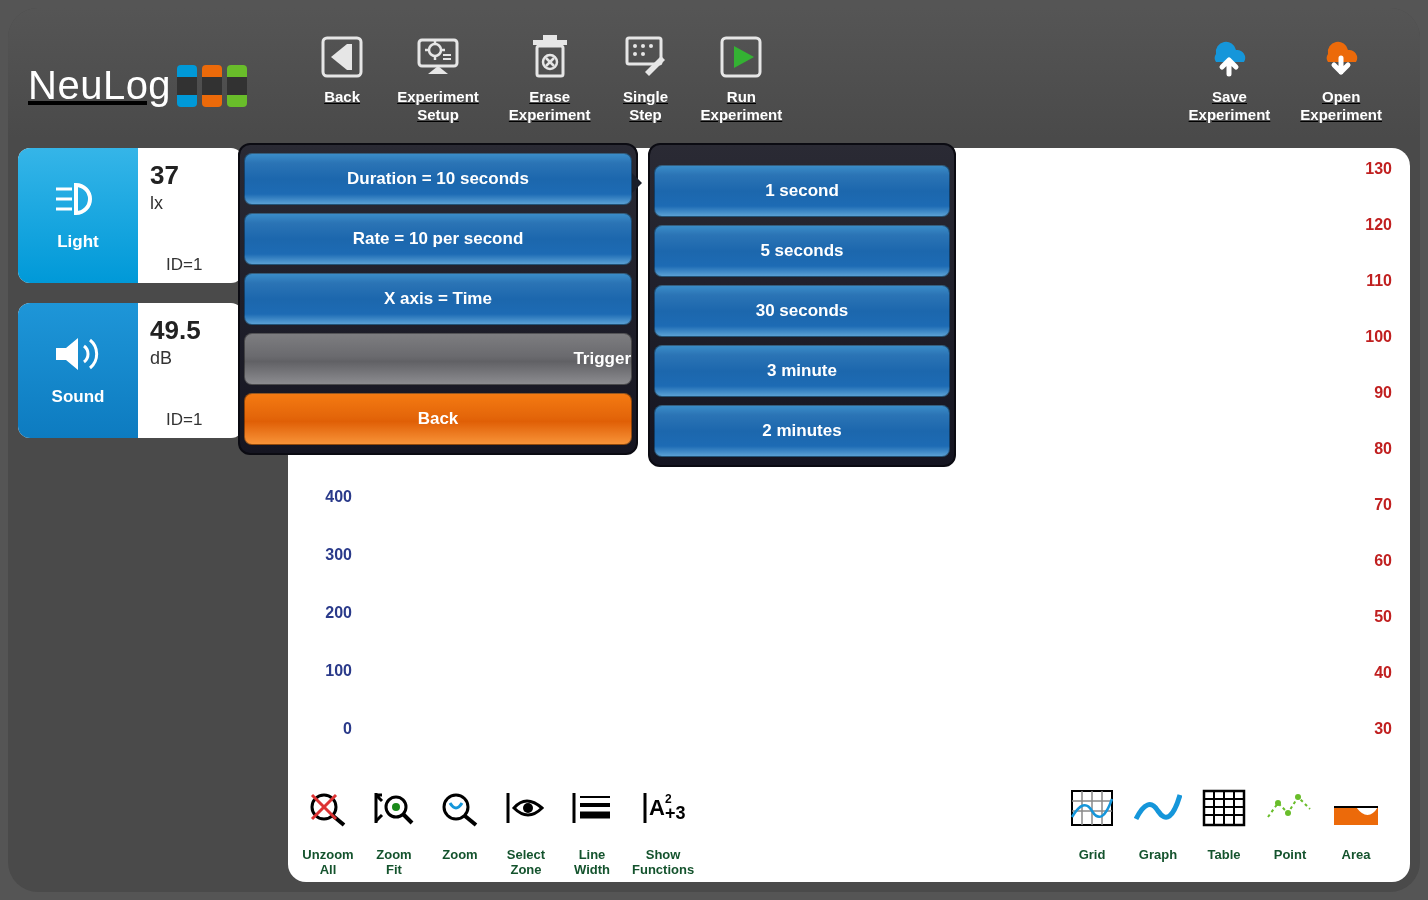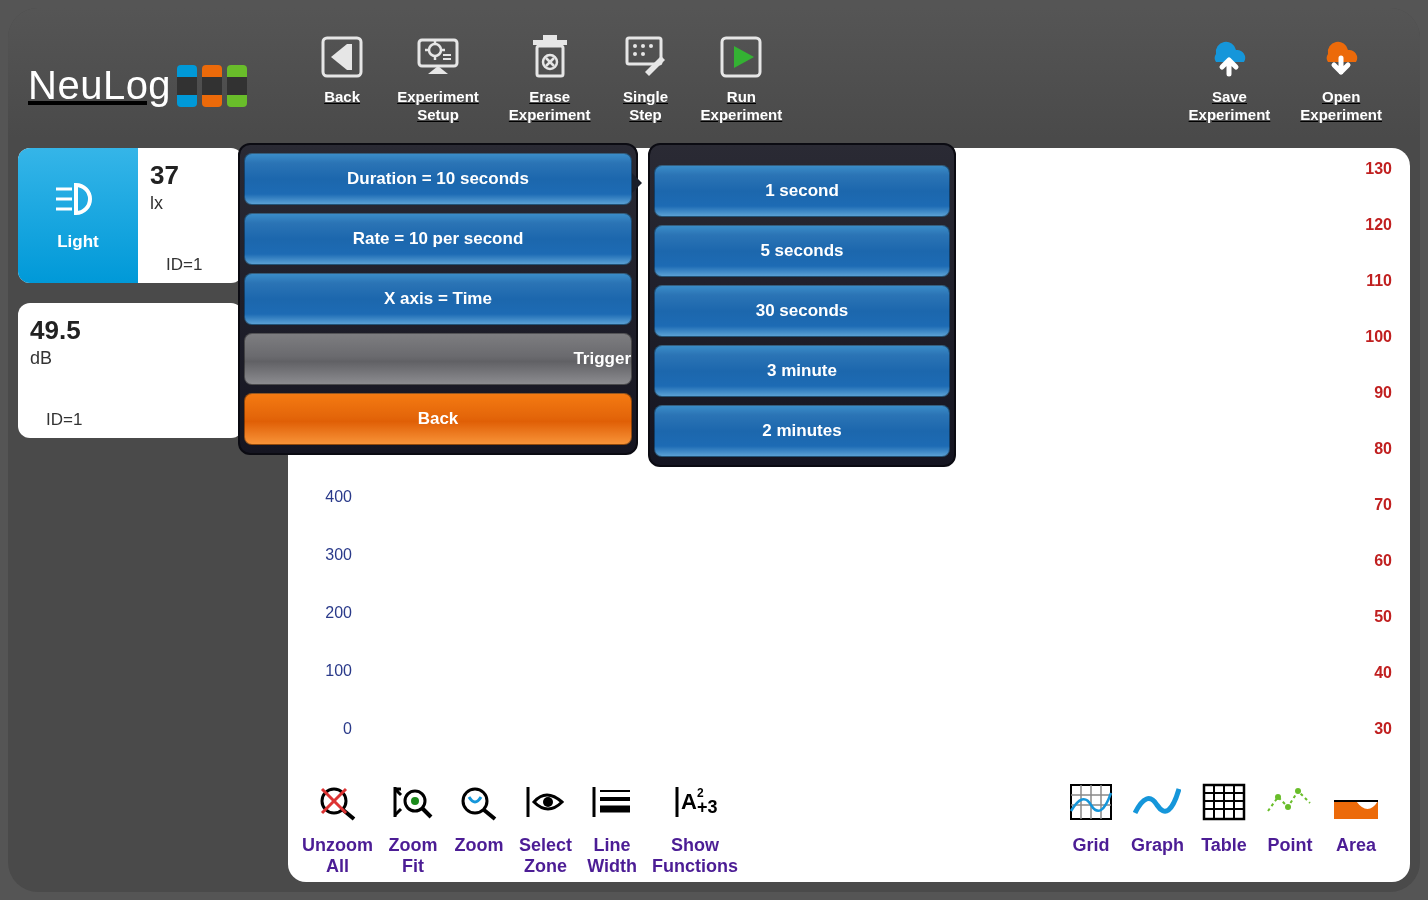--- a/index.html
+++ b/index.html
@@ -29,30 +29,30 @@
 .sensor-light { background: linear-gradient(#35b5e8, #0099d8); }
 .sensor-sound { background: linear-gradient(#1e96d8, #0d7bc0); }
 .sensor-info { flex: 1; padding: 12px 10px 8px 12px; display: flex; flex-direction: column; }
 .sensor-val { font-size: 26px; font-weight: bold; color: #222; }
 .sensor-unit { font-size: 18px; color: #333; margin-top: 2px; }
 .sensor-id { font-size: 17px; color: #333; margin-top: auto; margin-left: 16px; }
 
 .graph-region { position: absolute; left: 270px; right: 0; top: 0; bottom: 0; background: #fff; border-radius: 18px; }
 
 .y-left-ticks { position: absolute; left: 24px; top: 340px; width: 40px; }
-.y-left-ticks div { color: #2a3a8a; font-size: 16px; font-weight: normal; text-align: right; position: absolute; right: 0; }
+.y-left-ticks div { color: #2a3a8a; font-size: 16px; font-weight: bold; text-align: right; position: absolute; right: 0; }
 .y-right-ticks { position: absolute; right: 18px; top: 12px; width: 50px; }
 .y-right-ticks div { color: #c02020; font-size: 16px; font-weight: bold; position: absolute; right: 0; }
 
 .bottom-tools { position: absolute; left: 14px; right: 14px; bottom: 4px; display: flex; align-items: flex-start; }
 .btool { display: flex; flex-direction: column; align-items: center; cursor: pointer; margin-right: 14px; }
 .btool.last-left { margin-right: auto; }
 .btool .ic { width: 52px; height: 42px; display: flex; align-items: center; justify-content: center; }
 .btool .ic svg { width: 48px; height: 38px; }
-.btool .blbl { color: #4c1d95; font-size: 18px; font-weight: 600; text-align: center; line-height: 1.2; margin-top: 12px; white-space: pre-line; }
+.btool .blbl { color: #14532d; font-size: 13px; font-weight: 600; text-align: center; line-height: 1.2; margin-top: 18px; white-space: pre-line; }
 
 .popup { position: absolute; background: linear-gradient(#2a2a34, #151521); border-radius: 12px; border: 2px solid #0b0b12; padding: 0; }
 .popup-left { left: 230px; top: 135px; width: 400px; }
 .popup-right { left: 640px; top: 135px; width: 308px; padding-top: 12px; }
 .popup-left::after { content:""; position:absolute; right:-16px; top:28px; border:10px solid transparent; border-left-color:#1a1e2a; }
 
 .pbtn { display: flex; align-items: center; justify-content: center; height: 52px; margin: 8px 4px; border-radius: 8px; color:#fff; font-weight: bold; font-size: 17px; cursor: pointer; border: 1px solid rgba(0,0,0,0.4); }
 .pbtn.blue   { background: linear-gradient(#3a8cc8 0%, #2b74b5 18%, #1c67ad 50%, #1d6bb4 80%, #5aa0d4 100%); }
 .pbtn.green  { background: linear-gradient(#69bd2a 0%, #58aa18 45%, #54a815 55%, #7dc845 100%); }
 .pbtn.gray   { background: linear-gradient(#7d7d80 0%, #6a6a6e 45%, #616165 55%, #8c8c90 100%); justify-content: flex-end; }
@@ -188,20 +188,28 @@
               </svg></span>
           <span>Light</span>
         </div>
         <div class="sensor-info">
           <div class="sensor-val">37</div>
           <div class="sensor-unit">lx</div>
           <div class="sensor-id">ID=1</div>
         </div>
       </div>
       <div class="sensor-card">
+        <div class="sensor-icon-col sensor-sound">
+          <span><svg viewBox="0 0 56 40">
+                <path d="M6 14 h10 l12 -10 v32 l-12 -10 h-10 z" fill="#fff"></path>
+                <path d="M34 12 a10 10 0 0 1 0 16" fill="none" stroke="#fff" stroke-width="3"></path>
+                <path d="M40 6 a18 18 0 0 1 0 28" fill="none" stroke="#fff" stroke-width="3"></path>
+              </svg></span>
+          <span>Sound</span>
+        </div>
         <div class="sensor-info">
           <div class="sensor-val">49.5</div>
           <div class="sensor-unit">dB</div>
           <div class="sensor-id">ID=1</div>
         </div>
       </div>
     </div>
 
     <div class="graph-region">
       <div class="y-left-ticks">

